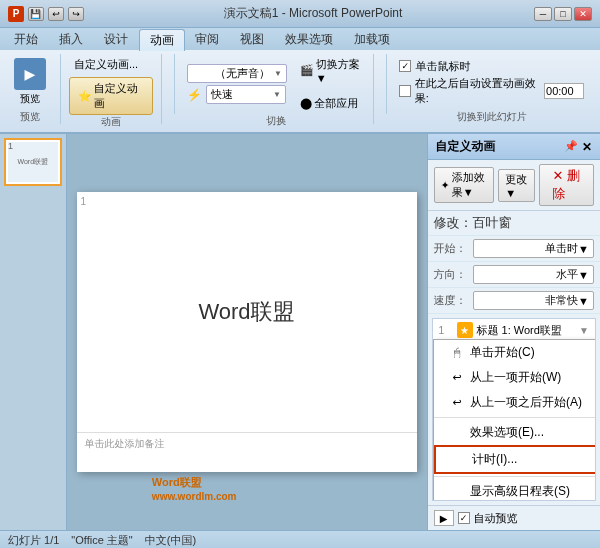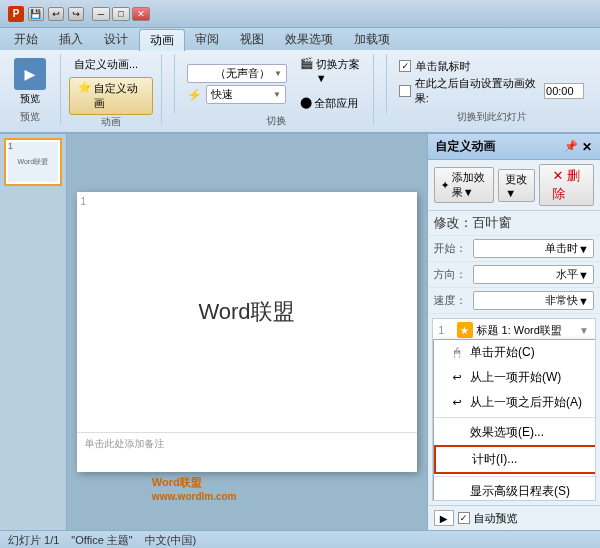--- a/index.html
+++ b/index.html
@@ -122,21 +122,21 @@
     .ribbon-large-icon {
       width: 32px; height: 32px;
       background: #4488cc;
       border-radius: 3px;
       display: flex; align-items: center; justify-content: center;
       color: white; font-size: 14px;
     }
     .ribbon-large-label { font-size: 10px; text-align: center; margin-top: 2px; }
 
     .ribbon-small-btn {
-      display: flex; gap: 2px;
+      display: flex; align-items: center; gap: 2px;
       padding: 2px 4px;
       cursor: pointer;
       border: 1px solid transparent;
       border-radius: 2px;
       font-size: 11px;
     }
 
     
     .dropdown-btn {
       display: flex; align-items: center;
@@ -395,20 +395,21 @@
 </head>
 <body>
 
 <div class="title-bar">
   <div class="title-bar-icon">P</div>
   <div class="title-bar-controls">
     <div class="title-bar-btn">💾</div>
     <div class="title-bar-btn">↩</div>
     <div class="title-bar-btn">↪</div>
   </div>
+  <div class="title-text">演示文稿1 - Microsoft PowerPoint</div>
   <div class="title-window-controls">
     <div class="win-btn minimize">─</div>
     <div class="win-btn maximize">□</div>
     <div class="win-btn close">✕</div>
   </div>
 </div>
 
 <div class="ribbon-tabs">
   <div class="ribbon-tab">开始</div>
   <div class="ribbon-tab">插入</div>

